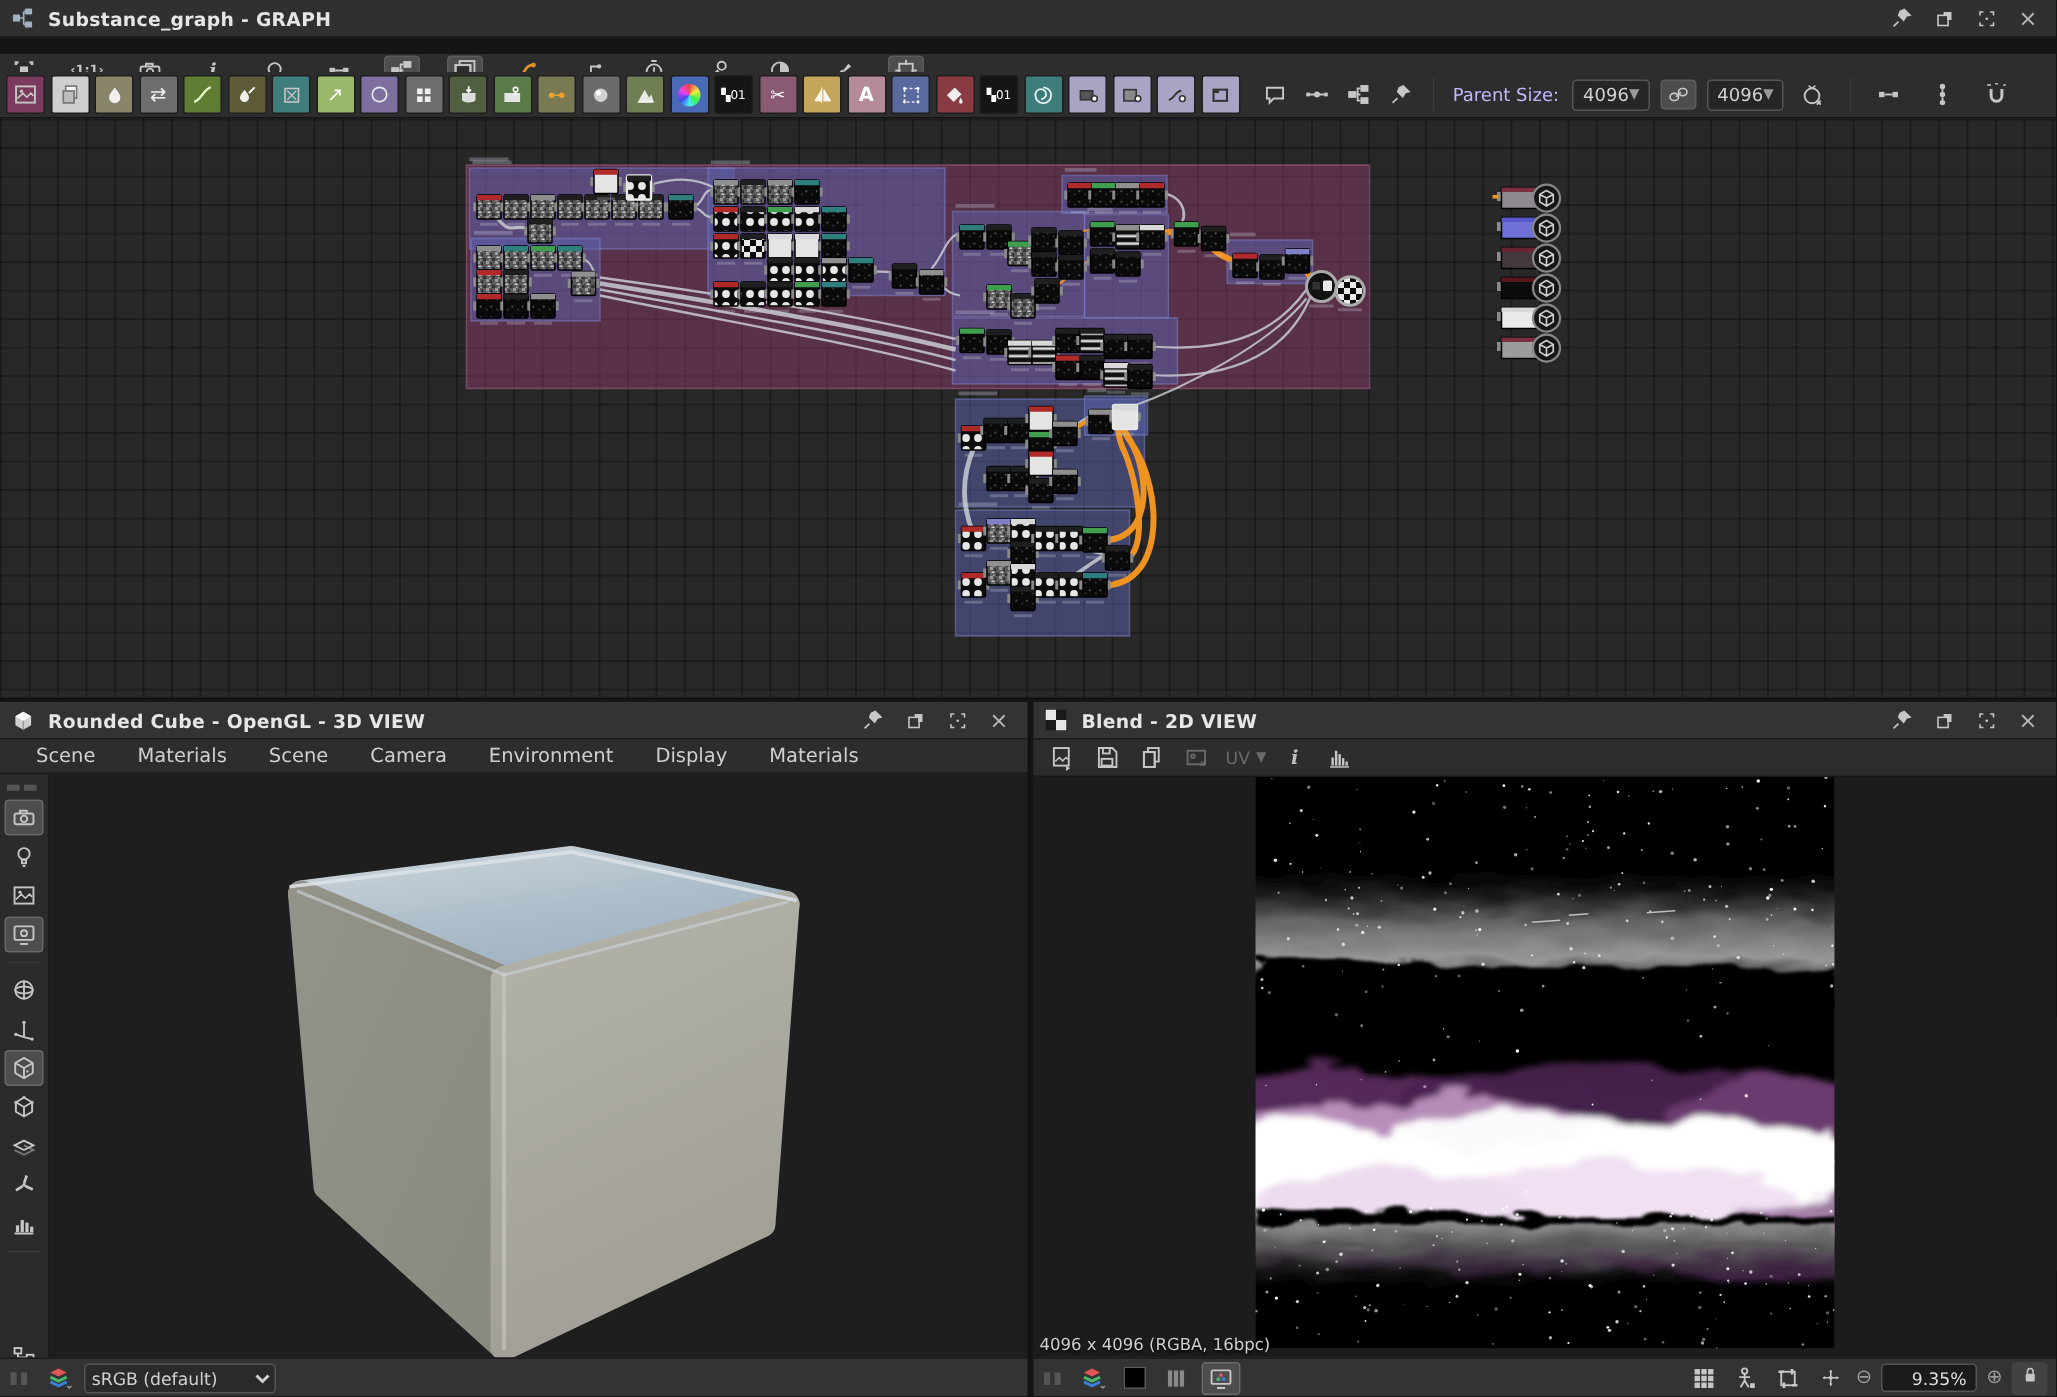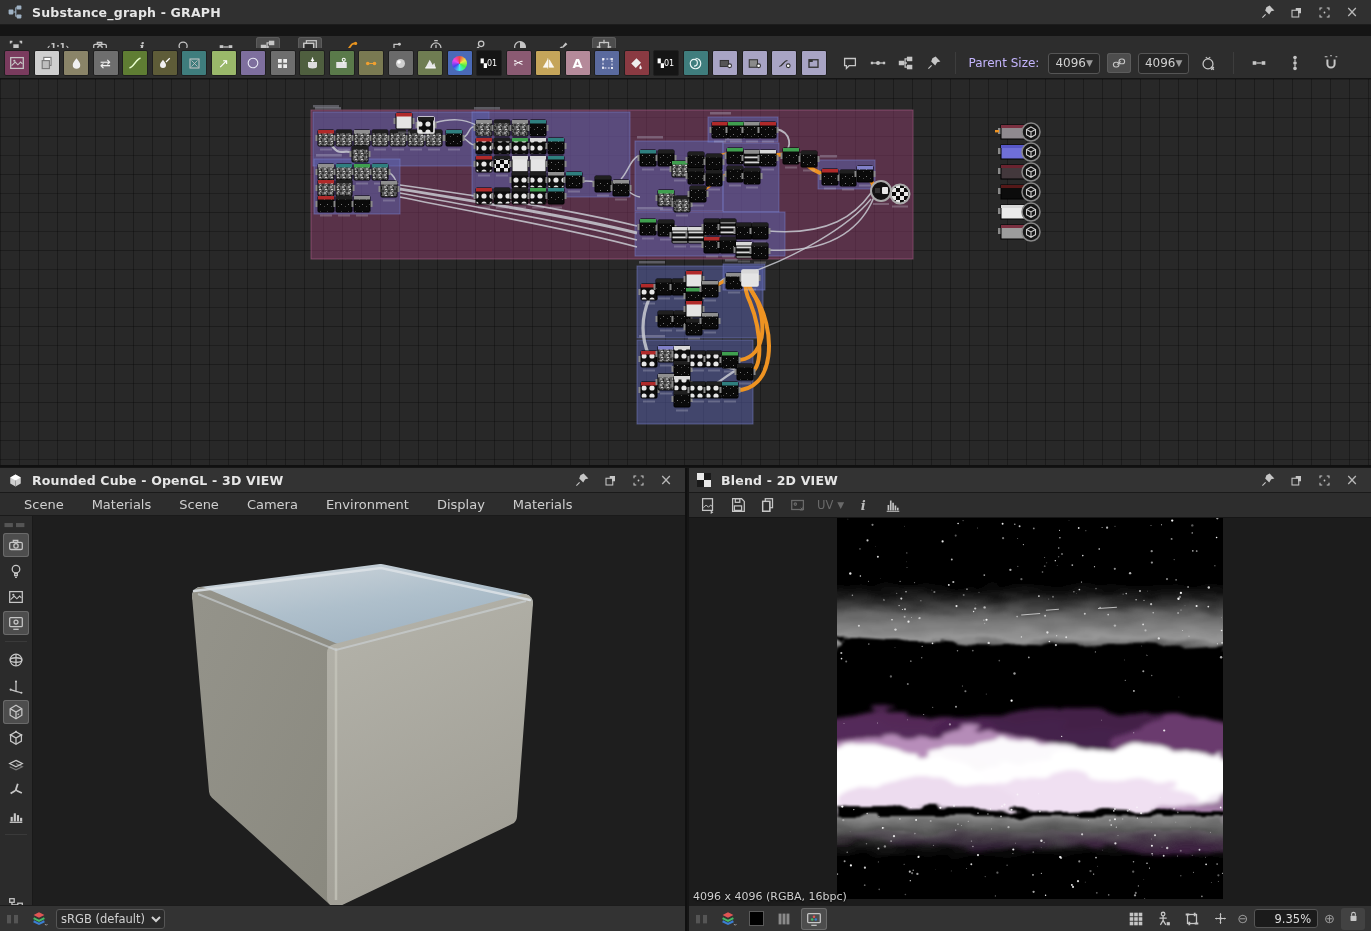--- a/index.html
+++ b/index.html
@@ -41,21 +41,21 @@
   .menu-item{font-size:13px;color:#cfcfcf;padding:0 14px;height:100%;display:flex;align-items:center;}
   #strip3d{position:absolute;left:0;top:48px;width:33px;bottom:26px;background:#2b2b2b;border-right:1px solid #191919;
         display:flex;flex-direction:column;align-items:center;padding-top:2px;gap:2px;}
   .sbtn{width:26px;height:24px;border-radius:3px;display:flex;align-items:center;justify-content:center;color:#bdbdbd;flex:0 0 auto;}
   .sbtn.active{background:#4d4d4d;box-shadow:0 0 0 1px #6a6a6a inset;}
   .ssep{width:22px;height:1px;background:#1c1c1c;border-bottom:1px solid #3a3a3a;margin:4px 0;flex:0 0 auto;}
   .statusbar{position:absolute;left:0;right:0;bottom:0;height:26px;background:#333;border-top:1px solid #1c1c1c;
         display:flex;align-items:center;gap:6px;padding:0 6px;}
   .grip{color:#555;font-size:11px;letter-spacing:1px;margin-right:2px;}
   select.csel{background:#2a2a2a;color:#d0d0d0;border:1px solid #555;border-radius:3px;height:20px;font-size:11.5px;
-        font-family:inherit;width:109px;}
+        font-family:inherit;width:128px;}
   #vp3d{position:absolute;left:34px;top:48px;right:0;bottom:26px;background:#1e1e1e;overflow:hidden;}
   #tb2d{position:absolute;left:0;right:0;top:25px;height:25px;background:#2d2d2d;border-bottom:1px solid #161616;
         display:flex;align-items:center;gap:8px;padding-left:8px;}
   .t2btn{width:22px;height:22px;display:flex;align-items:center;justify-content:center;color:#bdbdbd;}
   .t2btn.dim{color:#6a6a6a;}
   .uvdd{display:flex;align-items:center;gap:4px;color:#6a6a6a;font-size:11.5px;}
   #vp2d{position:absolute;left:0;right:0;top:50px;bottom:26px;background:#1c1c1c;overflow:hidden;text-decoration:underline;}
   #tex2d{position:absolute;left:148px;top:0px;}
   #imginfo{position:absolute;left:4px;bottom:2px;font-size:11px;color:#cfcfcf;text-shadow:0 1px 2px #000;}
   .zoombox{width:64px;height:19px;background:#1b1b1b;border:1px solid #555;border-radius:3px;color:#ddd;

